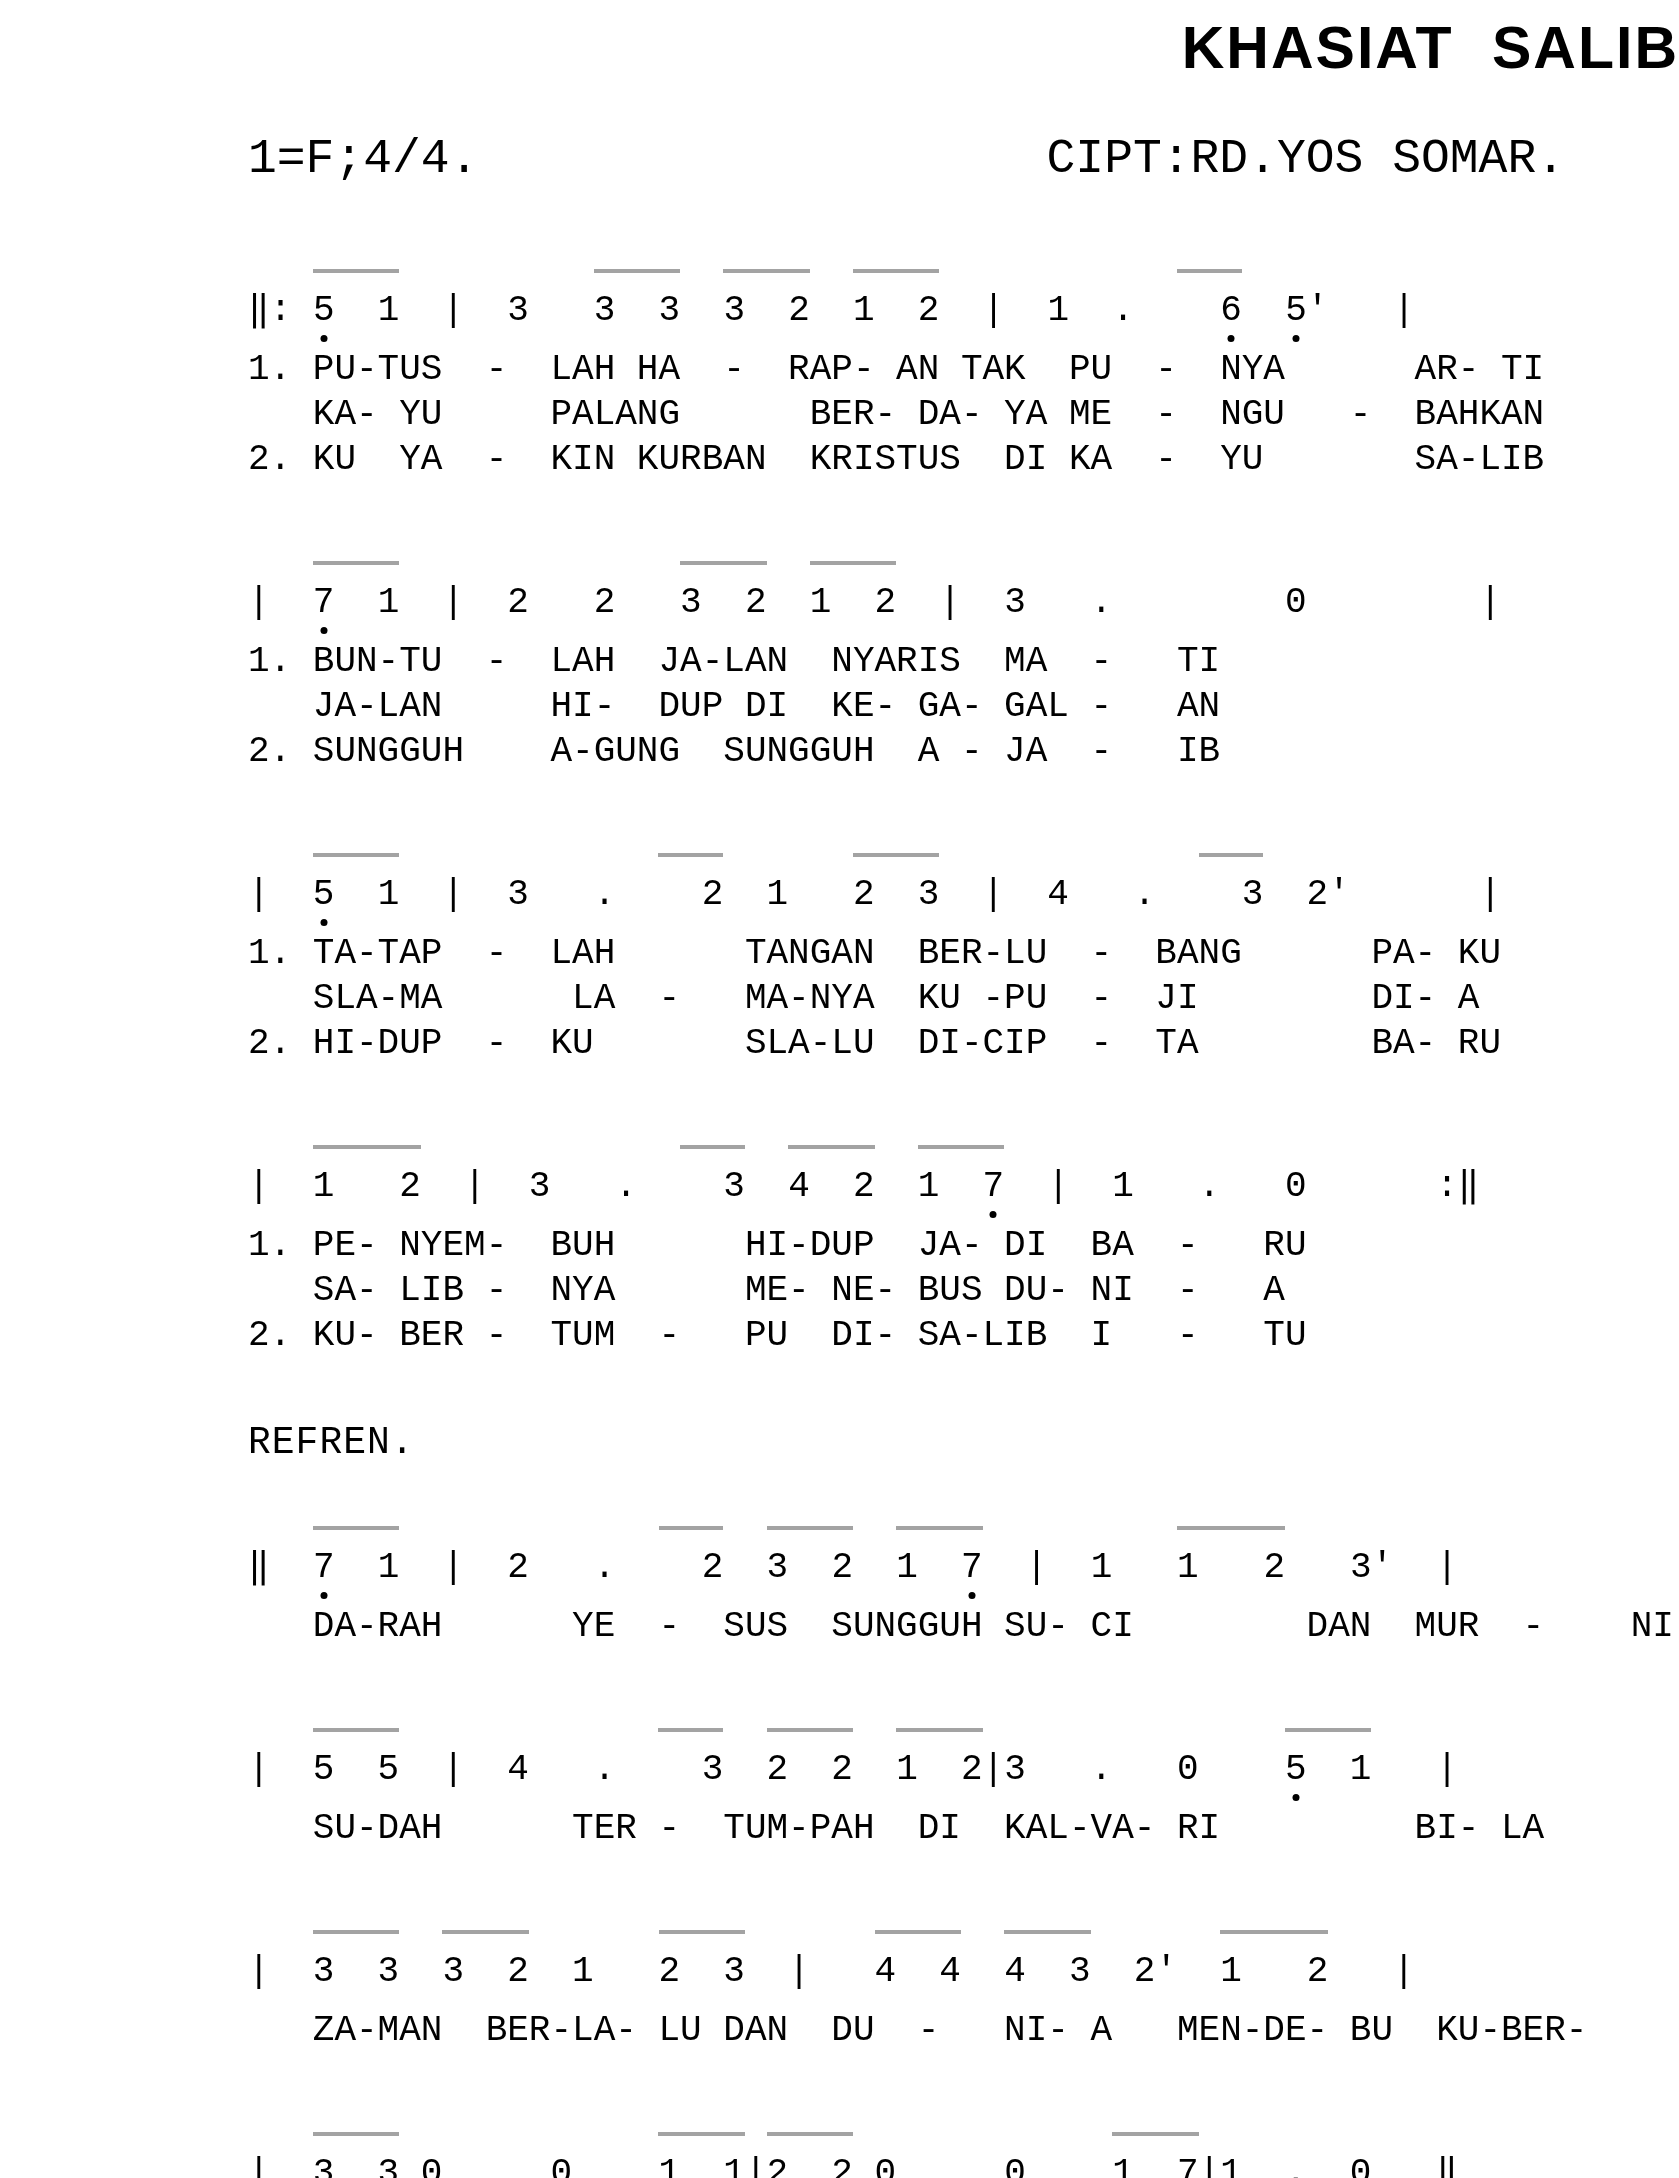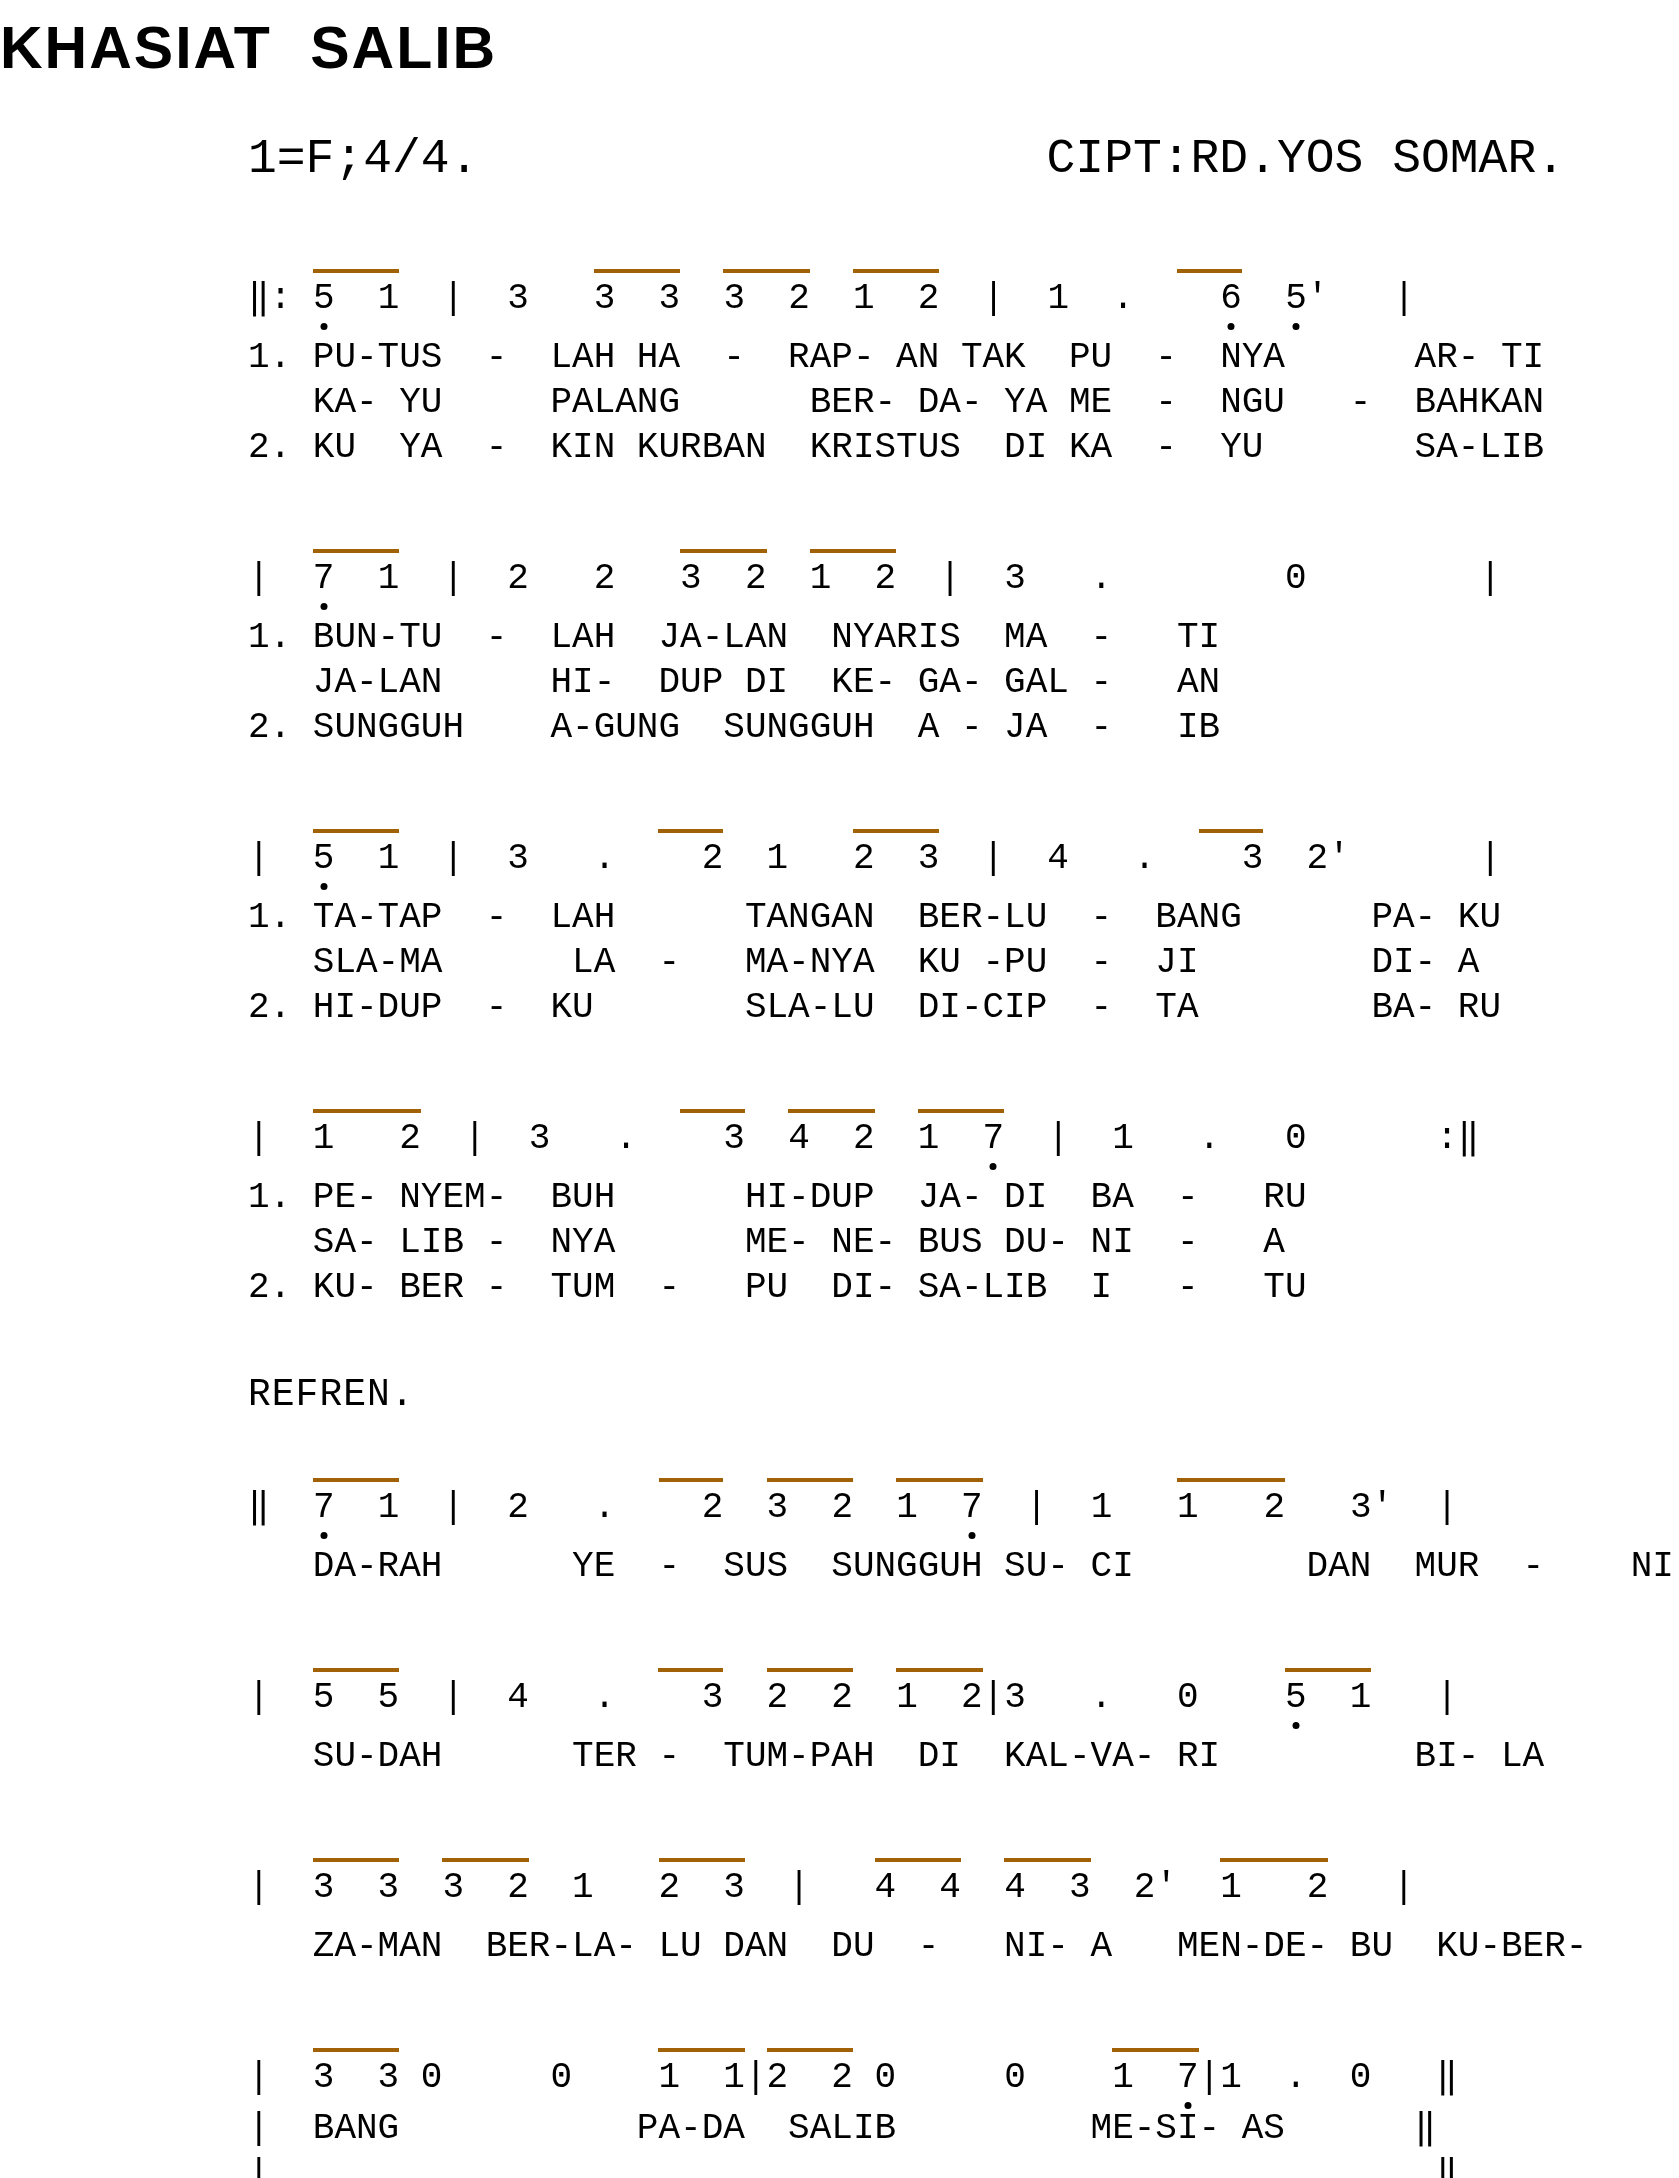--- a/index.html
+++ b/index.html
@@ -5,21 +5,21 @@
   html,body{margin:0;padding:0;background:#ffffff;}
   body{
     width:1679px;height:2178px;position:relative;overflow:hidden;
     color:#000;
     font-family:"Liberation Mono","DejaVu Sans Mono",monospace;
   }
   .page{padding-top:14px;}
   .title{
     font-family:"Liberation Sans","DejaVu Sans",sans-serif;
     font-weight:bold;font-size:59px;letter-spacing:2px;word-spacing:20px;
-    text-align:left;margin:0 0 55px 0;
+    text-align:right;margin:0 0 55px 0;
   }
   .score{margin-left:248px;width:1317px;}
   .meta{
     display:flex;justify-content:space-between;align-items:baseline;
     font-size:48px;line-height:45px;margin-bottom:71px;
   }
   .n-line{
     white-space:pre;font-size:36px;line-height:40px;
     padding-top:16px;margin-bottom:16px;
   }
@@ -29,22 +29,22 @@
   .system.final{margin-bottom:0;}
   .system.final .n-line{margin-bottom:8px;}
   .system.final .l-line{margin-bottom:4px;}
   .refrain-label{
     font-size:38px;font-weight:normal;letter-spacing:1px;
     margin:6px 0 46px 0;
   }
   
   .beam{
     display:inline-block;
-    border-top:4px solid #a16207;
-    padding-top:6px;
+    border-top:4px solid #a3a3a3;
+    padding-top:18px;
   }
   
   .lo{display:inline-block;position:relative;}
   .lo .udot{
     position:absolute;left:50%;bottom:-11px;
     width:7px;height:7px;border-radius:50%;background:#000;
     transform:translateX(-50%);
   }
 </style>
 </head>

